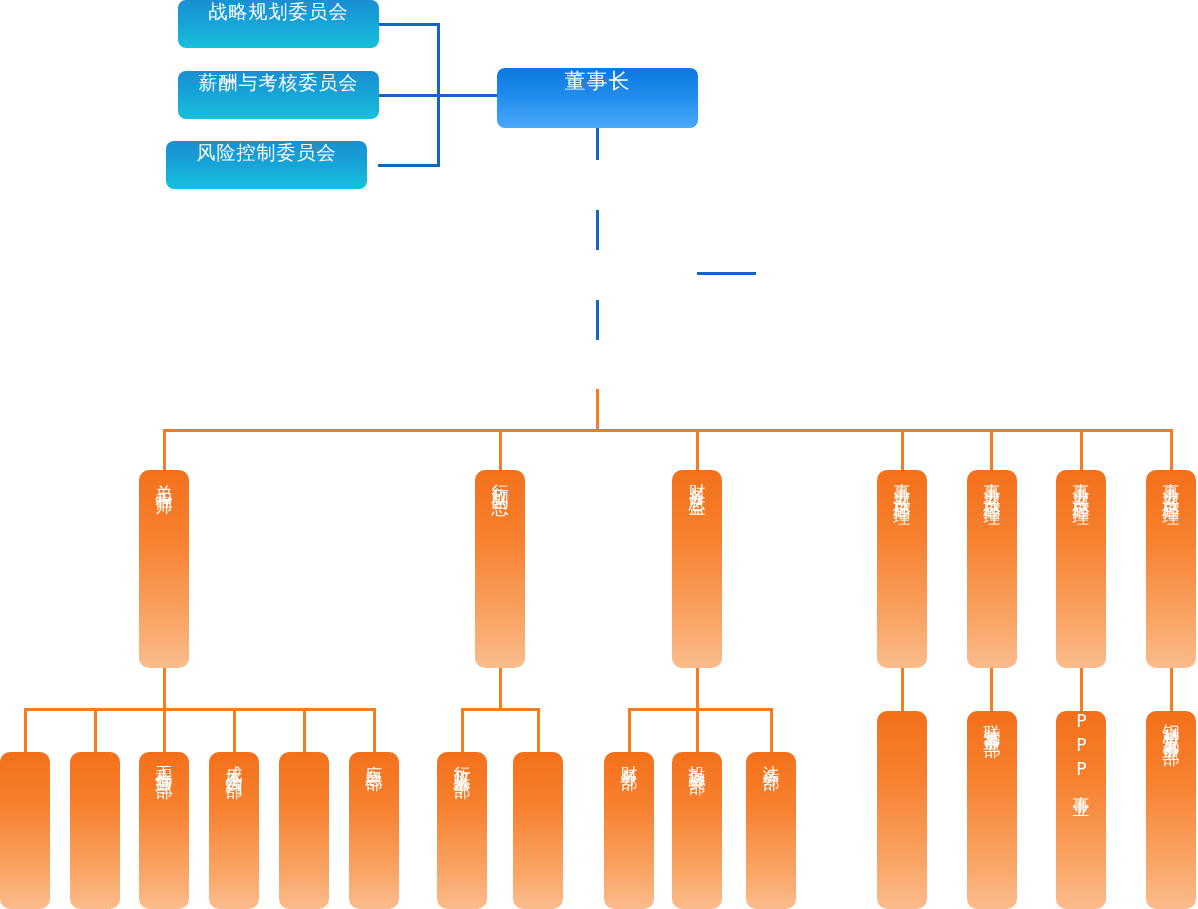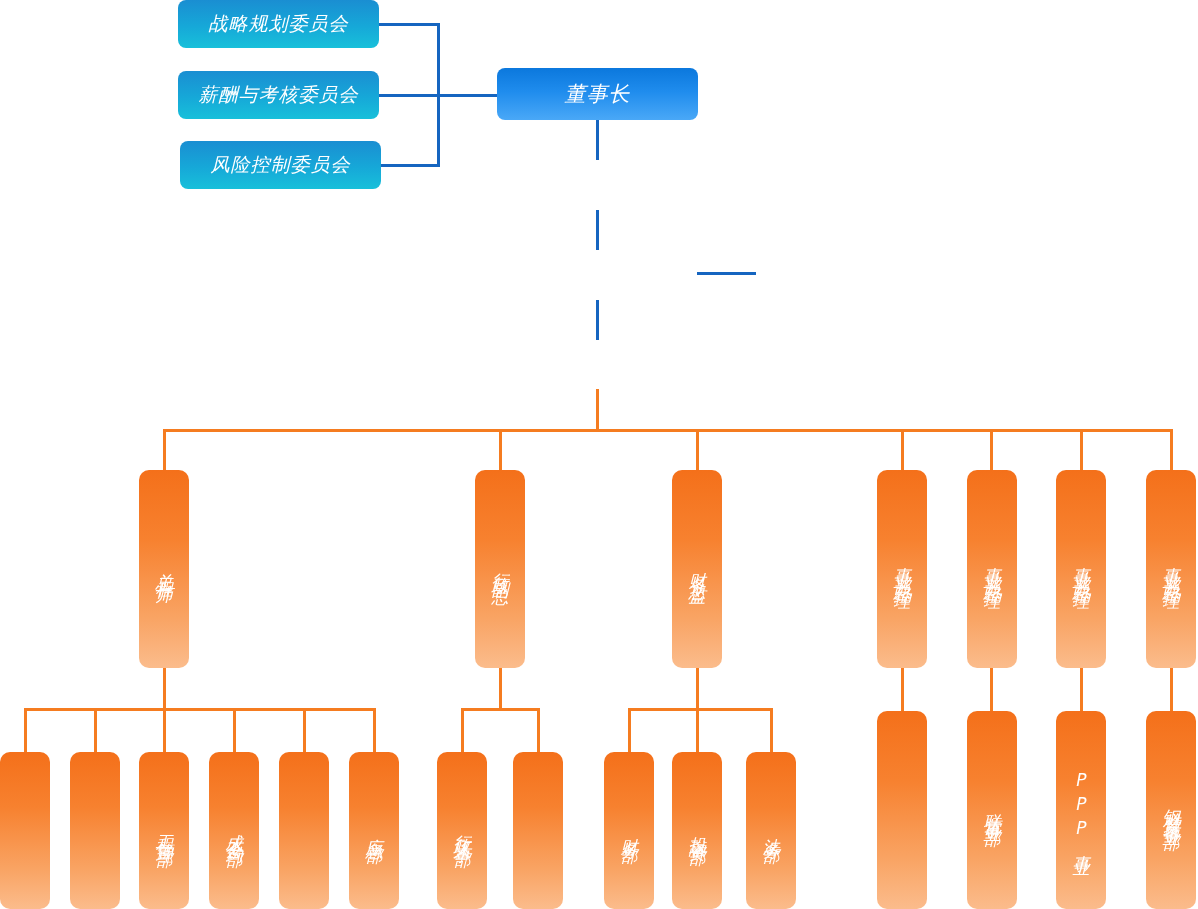--- a/index.html
+++ b/index.html
@@ -16,29 +16,28 @@
     background:#ffffff;
   }
   
   .line{position:absolute;background:#1565c0;}
   .line.orange{background:#f57c20;}
   
   .node{
     position:absolute;
     box-sizing:border-box;
     display:flex;
-    align-items:center;
+    align-items:flex-start;
     justify-content:center;
     color:#ffffff;
     border-radius:8px;
     text-align:center;
     line-height:1.25;
     letter-spacing:1px;
     z-index:3;
-    font-style:italic;
   }
   .node.blue{
     background:linear-gradient(180deg,#0b78dd 0%,#1f8ced 45%,#4aa8f7 100%);
     font-size:21px;
   }
   .node.teal{
     background:linear-gradient(180deg,#1a8ed2 0%,#16a8d8 55%,#18c0da 100%);
     font-size:19px;
   }
   .node.orange{
@@ -117,25 +116,25 @@
   <div class="line orange" style="left:990px;top:668px;width:3px;height:44px;"></div>
   <div class="line orange" style="left:1080px;top:668px;width:3px;height:44px;"></div>
   <div class="line orange" style="left:1170px;top:668px;width:3px;height:44px;"></div>
 
   <div class="node teal" style="left:178px;top:0px;width:201px;height:48px;">
     <span class="htext">战略规划委员会</span>
   </div>
   <div class="node teal" style="left:178px;top:71px;width:201px;height:48px;">
     <span class="htext">薪酬与考核委员会</span>
   </div>
-  <div class="node teal" style="left:180px;top:141px;width:201px;height:48px;">
+  <div class="node teal" style="left:166px;top:141px;width:201px;height:48px;">
     <span class="htext">风险控制委员会</span>
   </div>
 
-  <div class="node blue" style="left:497px;top:68px;width:201px;height:52px;">
+  <div class="node blue" style="left:497px;top:68px;width:201px;height:60px;">
     <span class="htext">董事长</span>
   </div>
 
   <div class="node orange" style="left:139px;top:470px;width:50px;height:198px;">
     <span class="vtext">总工程师</span>
   </div>
   <div class="node orange" style="left:475px;top:470px;width:50px;height:198px;">
     <span class="vtext">行政副总</span>
   </div>
   <div class="node orange" style="left:672px;top:470px;width:50px;height:198px;">

